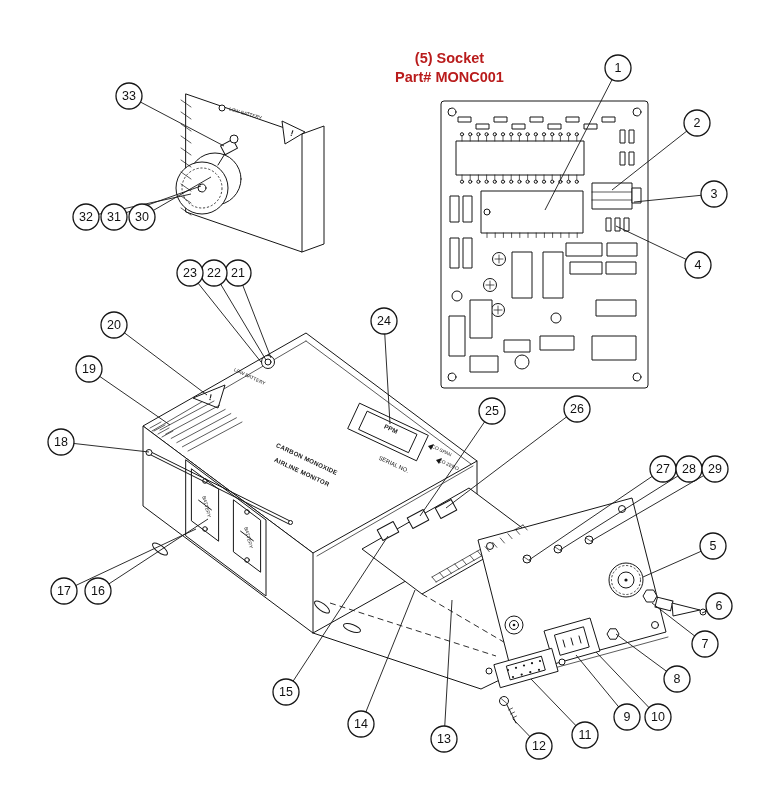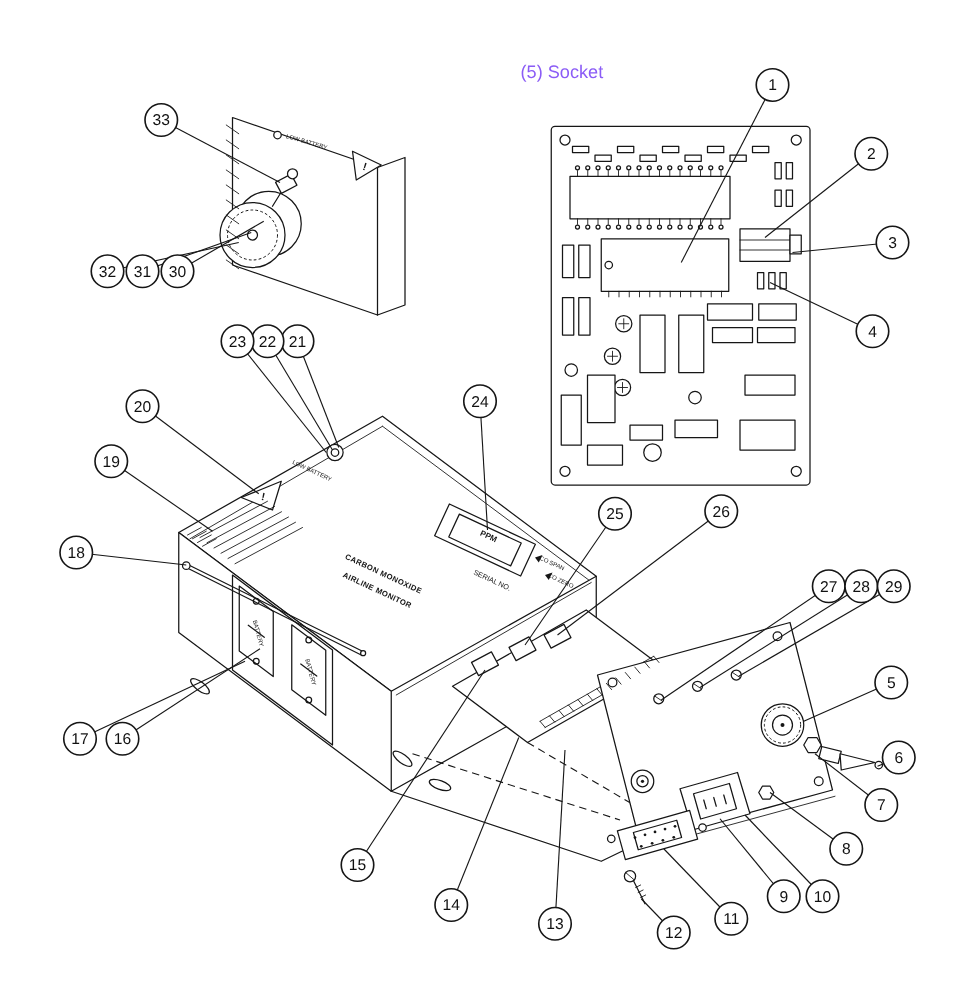--- a/index.html
+++ b/index.html
@@ -1,18 +1,18 @@
 <!DOCTYPE html>
 <html><head>
 <meta charset="utf-8">
 <style>
   html,body{margin:0;padding:0;background:#fff;}
   .stage{position:relative;width:769px;height:787px;background:#fff;overflow:hidden;font-family:"Liberation Sans",sans-serif;}
   .stage svg{position:absolute;left:0;top:0;}
-  .caption{position:absolute;left:352px;top:49px;width:195px;text-align:center;font-weight:normal;font-size:14.5px;color:#8b5cf6;line-height:1.3;}
+  .caption{position:absolute;left:352px;top:49px;width:195px;text-align:center;font-weight:bold;font-size:14.5px;color:#b91c1c;line-height:1.3;}
   .ln{fill:none;stroke:#161616;stroke-width:1;stroke-linejoin:round;stroke-linecap:round;}
   .fw{fill:#fff;stroke:#161616;stroke-width:1;stroke-linejoin:round;}
   .tln{fill:none;stroke:#161616;stroke-width:0.7;stroke-linecap:round;}
   .dash{fill:none;stroke:#161616;stroke-width:0.9;stroke-dasharray:6 4;}
   .knurl{fill:none;stroke:#161616;stroke-width:0.8;stroke-dasharray:2.2 1.8;}
   .dot{fill:#161616;stroke:none;}
   .leader{stroke:#161616;stroke-width:0.9;}
   .balloon{fill:#fff;stroke:#161616;stroke-width:1.3;}
   .balloon-num{font-family:"Liberation Sans",sans-serif;font-size:12.5px;fill:#111;text-anchor:middle;}
   text{fill:#161616;font-family:"Liberation Sans",sans-serif;}
@@ -519,14 +519,15 @@
         </g>
         <g>
           <circle cx="129" cy="96" r="13" class="balloon"></circle>
           <text x="129" y="100.3" class="balloon-num">33</text>
         </g>
       </g>
   </svg>
 
   <div class="caption">
     <div>(5) Socket</div>
+    <div>Part# MONC001</div>
   </div>
 </div>
 
 </body></html>

